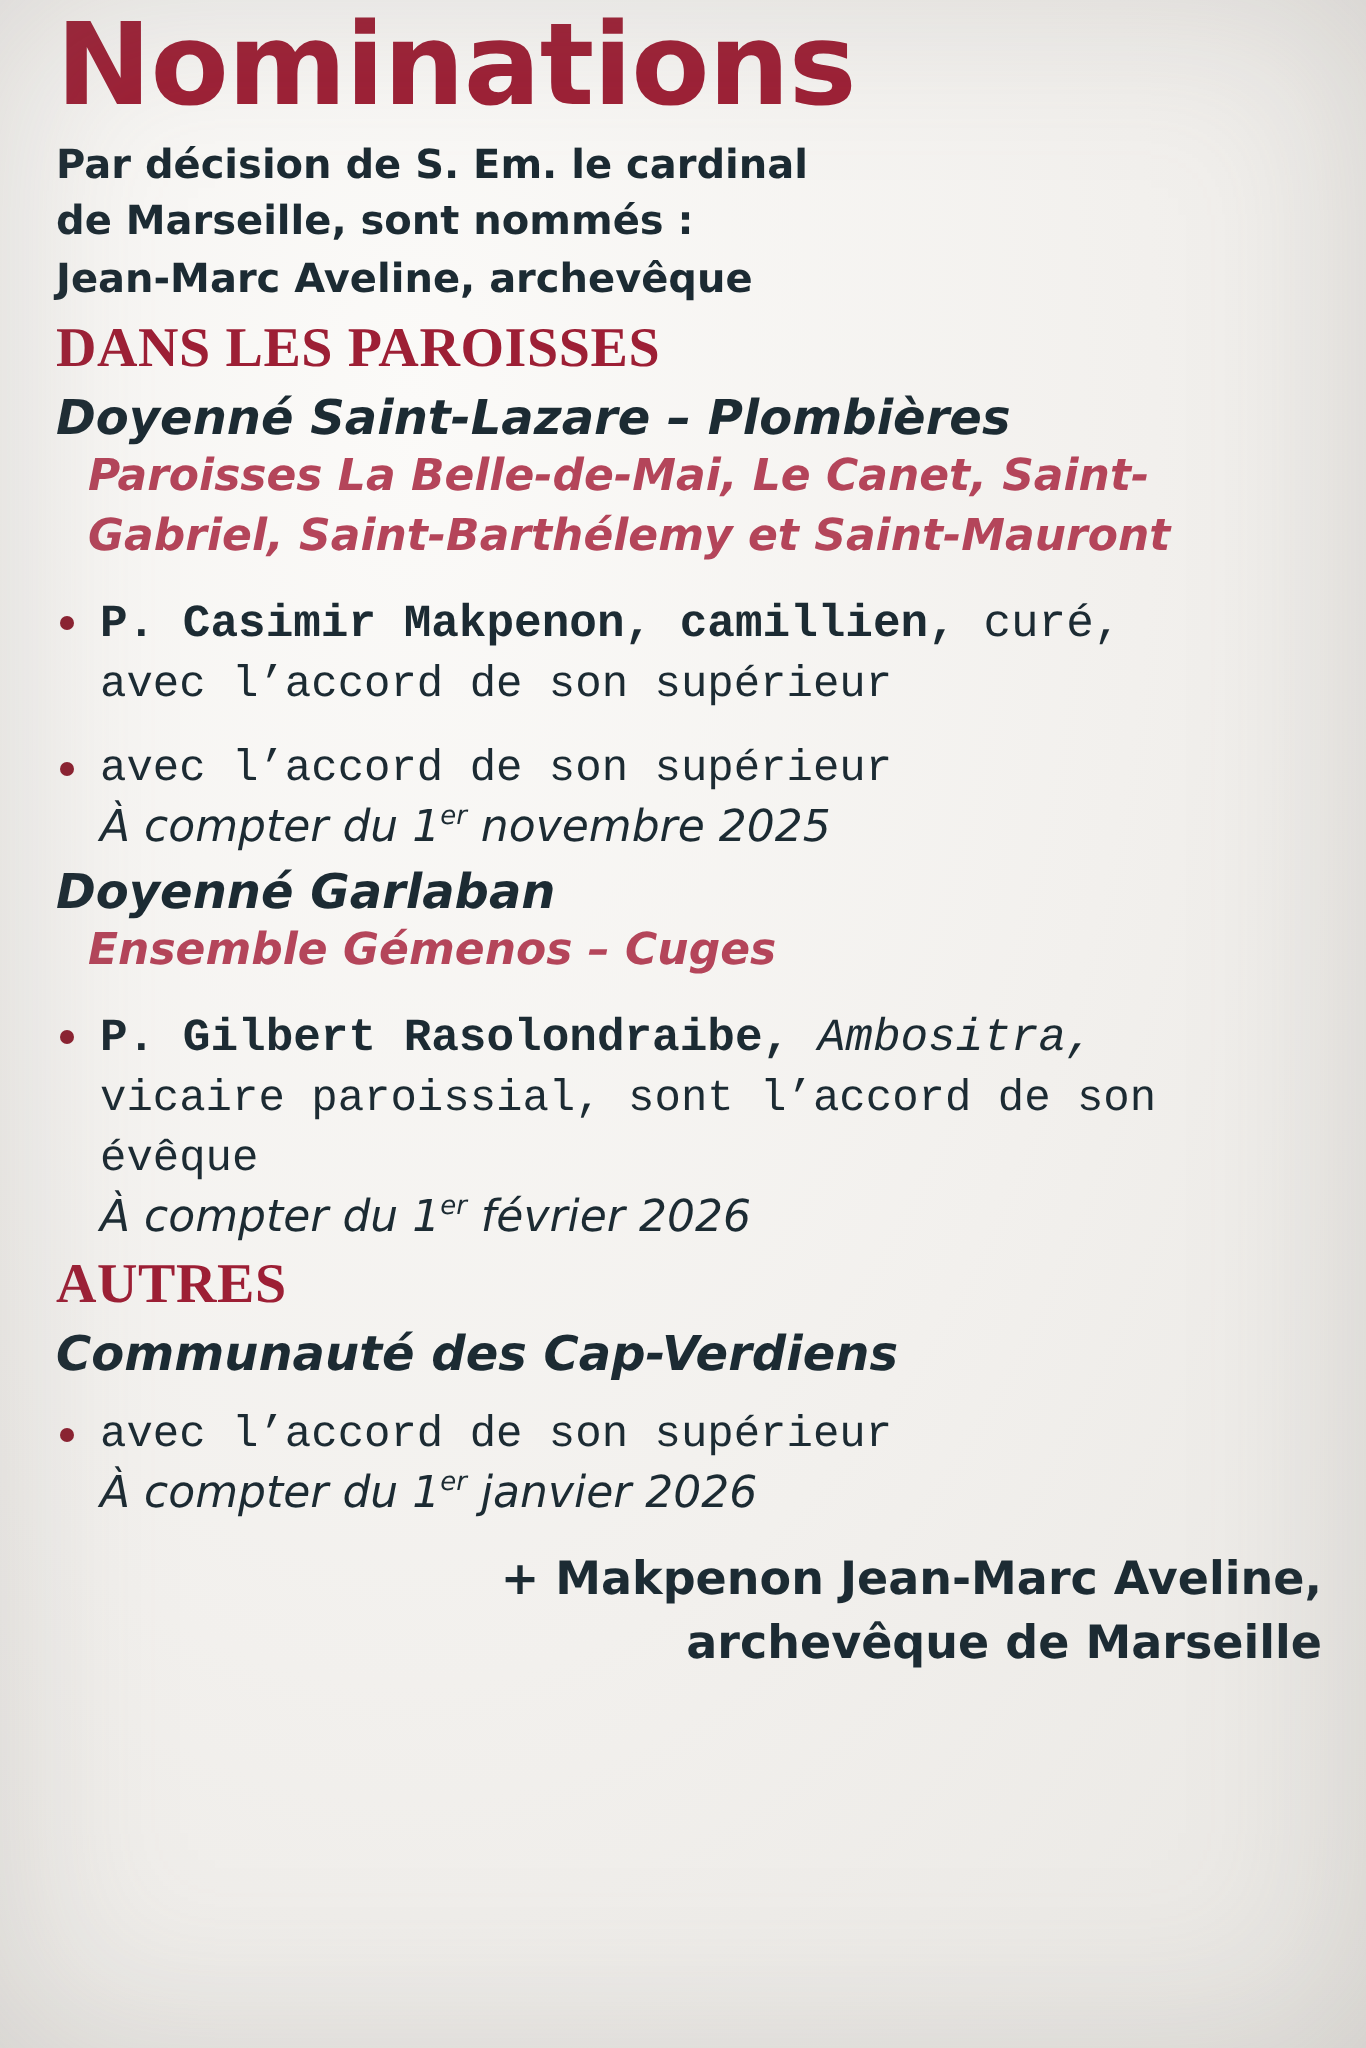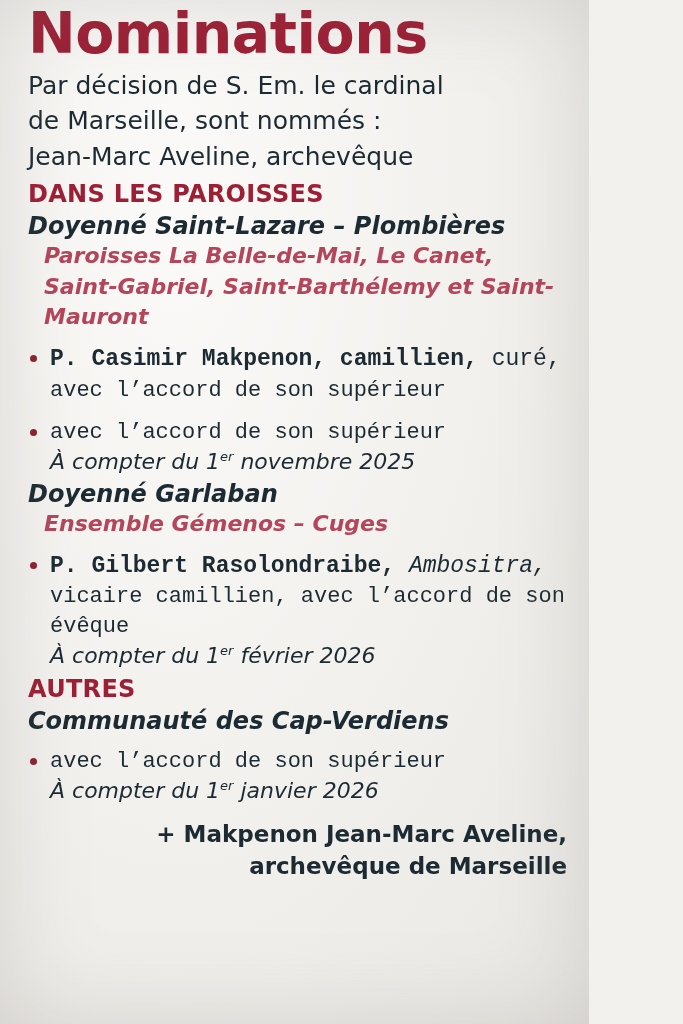--- a/index.html
+++ b/index.html
@@ -8,48 +8,49 @@
   }
   body {
     width: 683px;
     height: 1024px;
     background: #f3f1ee;
     font-family: "DejaVu Sans", sans-serif;
     overflow: hidden;
   }
   .page {
     position: relative;
-    width: 589px;
+    width: 683px;
     height: 1024px;
     box-sizing: border-box;
     padding: 4px 16px 0 28px;
     background:
       radial-gradient(ellipse at 30% 20%, #fbfaf8 0%, #f2f0ed 55%, #e9e7e3 100%);
   }
   .title {
     font-family: "DejaVu Sans", sans-serif;
     font-weight: bold;
     font-size: 57px;
     line-height: 1.05;
     color: #9d1f35;
     letter-spacing: -0.5px;
     margin: 0 0 4px 0;
   }
   .intro {
-    font-size: 25px;
-    font-weight: normal;
+    font-size: 20px;
+    font-weight: bold;
     color: #1c2b33;
     line-height: 1.42;
   }
   .section-head {
-    font-size: 24px;
+    font-size: 28px;
     font-weight: bold;
     color: #9d1f35;
     letter-spacing: 0.3px;
     margin: 6px 0 1px 0;
+    font-family: Liberation Serif, serif;
   }
   .deanery {
     font-size: 24px;
     font-weight: bold;
     font-style: italic;
     color: #1c2b33;
     margin: 4px 0 1px 0;
   }
   .parishes {
     font-size: 22px;
@@ -156,21 +157,21 @@
 
   <div class="deanery">Doyenné Garlaban</div>
   <div class="parishes">Ensemble Gémenos – Cuges</div>
 
   <div class="entry">
     <span class="bullet"></span>
     <div class="entry-line">
       <span class="nm">P. Gilbert Rasolondraibe,</span>
       <span class="ital">Ambositra,</span>
     </div>
-    <div class="entry-sub">vicaire camillien, avec l’accord de son évêque</div>
+    <div class="entry-sub">vicaire paroissial, sont l’accord de son évêque</div>
   </div>
 
   <div class="date">
     <span>À compter du 1</span><sup>er</sup><span> février 2026</span>
   </div>
 
   <div class="section-head">AUTRES</div>
 
   <div class="deanery">Communauté des Cap-Verdiens</div>
 

